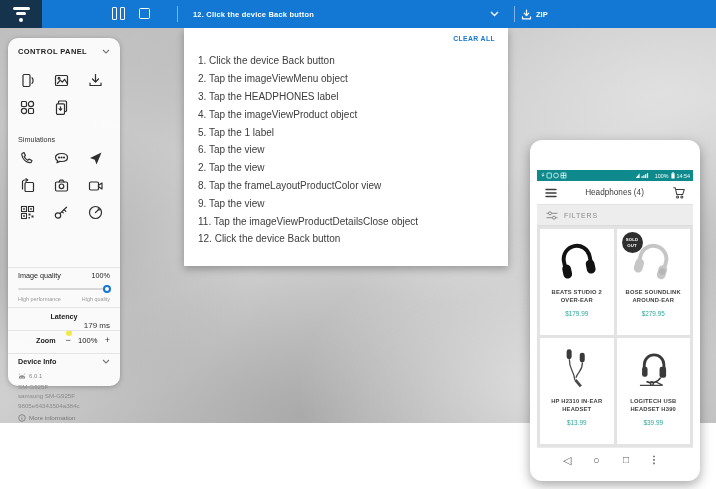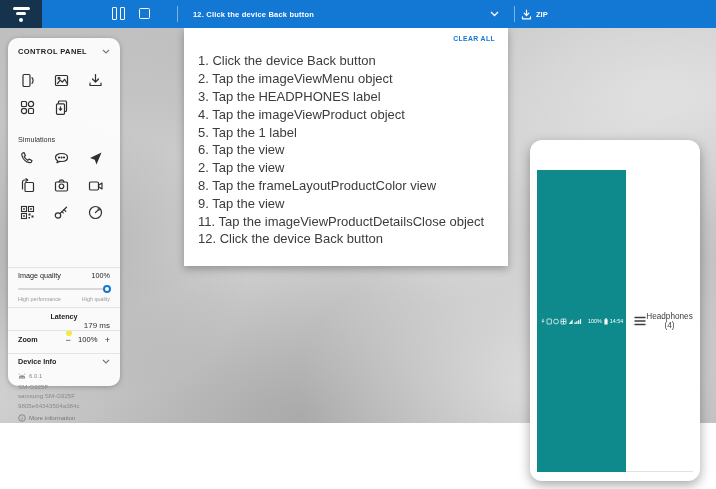--- a/index.html
+++ b/index.html
@@ -27,54 +27,54 @@
   .stop-btn { left:139px; top:8px; }
   .stop-btn i { display:block; width:11px; height:11px; border:1.4px solid #fff; border-radius:1.5px; }
   .tb-sep { position:absolute; top:6px; width:1px; height:16px; background:rgba(255,255,255,.45); }
   .sep1 { left:177px; } .sep2 { left:514px; }
   .step-select { position:absolute; left:184px; top:0; width:324px; height:28px; display:flex; align-items:center; justify-content:space-between; padding:0 9px; color:#fff; font-size:7.5px; font-weight:bold; letter-spacing:.2px; cursor:pointer; }
   .zip-btn { position:absolute; left:521px; top:0; height:28px; display:flex; align-items:center; gap:4px; color:#fff; font-size:7.5px; font-weight:bold; background:none; border:none; cursor:pointer; }
   
   .steps-panel { position:absolute; left:184px; top:28px; width:324px; height:238px; background:#fff; box-shadow:0 3px 8px rgba(0,0,0,.28); z-index:25; }
   .clear-all { position:absolute; top:7px; right:13px; font-size:6.8px; font-weight:bold; color:#1377d4; letter-spacing:.4px; cursor:pointer; }
   .step-list { position:absolute; left:0; top:24px; right:0; bottom:0; display:flex; flex-direction:column; }
-  .step-item { flex:0 0 17.8px; display:flex; align-items:center; padding-left:14px; font-size:13px; color:#3c3c3c; cursor:pointer;text-align:right; }
+  .step-item { flex:0 0 17.8px; display:flex; align-items:center; padding-left:14px; font-size:10px; color:#3c3c3c; cursor:pointer;text-align:right; }
   
   .control-panel { position:absolute; left:8px; top:38px; width:112px; height:348px; background:rgba(252,252,252,.97); border-radius:10px; box-shadow:0 1px 5px rgba(0,0,0,.25); z-index:20; }
   .cp-header { position:absolute; left:0; top:0; width:100%; height:26px; display:flex; align-items:center; justify-content:space-between; padding:0 10px; font-size:7.5px; font-weight:bold; color:#222; letter-spacing:.4px; cursor:pointer; }
   .icon-grid { position:absolute; left:10px; display:grid; grid-template-columns:34px 34px 34px; row-gap:9px; }
   .g1 { top:34px; } .g2 { top:112px; }
   .icon-btn { width:18px; height:18px; background:none; border:none; padding:0; cursor:pointer; }
   .sims-label { position:absolute; left:10px; top:97px; font-size:7.2px; color:#333; }
   .cp-div { position:absolute; left:0; width:100%; height:1px; background:#e4e4e4; }
   .d1{top:229px;} .d2{top:269px;} .d3{top:292px;} .d4{top:315px;}
   .iq { position:absolute; left:10px; right:10px; top:233px; }
   .iq-row { display:flex; justify-content:space-between; font-size:7.2px; color:#222; }
   .iq-row .lbl { font-weight:normal; }
   .slider { position:relative; margin-top:8px; height:2px; background:#d8d8d8; border-radius:1px; cursor:pointer; }
   .knob { position:absolute; right:-1px; top:-3px; width:8px; height:8px; border-radius:50%; background:#fff; border:2px solid #1377d4; }
   .iq-sub { display:flex; justify-content:space-between; margin-top:6px; font-size:5.4px; color:#9a9a9a; }
   .lat-row { position:absolute; left:10px; right:10px; top:274px; display:flex; align-items:center; font-size:7.2px; color:#222;flex-direction:column; }
   .lat-row .lbl { font-weight:bold; }
   .lat-row .val { margin-left:auto; font-size:8px; color:#333; }
   .lat-dot { width:6px; height:6px; border-radius:50%; background:#f4e842; margin-left:9px; }
-  .zoom-row { position:absolute; left:10px; right:10px; top:297px; display:flex; align-items:flex-start; font-size:7.2px; color:#222; }
+  .zoom-row { position:absolute; left:28px; right:10px; top:297px; display:flex; align-items:center; font-size:7.2px; color:#222; }
   .zoom-row .lbl { font-weight:bold; }
   .zoom-row .minus { margin-left:auto; cursor:pointer; font-size:9px; color:#333; background:none; border:none; }
   .zoom-row .zval { width:34px; text-align:center; font-size:7.6px; }
   .zoom-row .plus { cursor:pointer; font-size:9px; color:#333; background:none; border:none; }
   .devinfo { position:absolute; left:10px; right:10px; top:319px; }
   .di-head { display:flex; align-items:center; justify-content:space-between; font-size:7.2px; font-weight:bold; color:#222; cursor:pointer; }
   .di-os { display:flex; align-items:center; gap:3px; margin-top:6px; font-size:6px; color:#8a8a8a; }
   .di-line { margin-top:2.5px; font-size:6.2px; color:#8a8a8a; }
   .di-more { display:flex; align-items:center; gap:3px; margin-top:5px; font-size:6.2px; color:#777; cursor:pointer; }
   .chev { display:flex; }
   
   .phone { position:absolute; left:530px; top:140px; width:170px; height:341px; background:#fff; border-radius:12px; box-shadow:0 4px 12px rgba(0,0,0,.35); z-index:15; }
-  .screen { position:absolute; left:7px; top:30px; width:156px; height:302px; display:flex; flex-direction:row; background:#e3e3e3; overflow:hidden; }
+  .screen { position:absolute; left:7px; top:30px; width:156px; height:302px; display:flex; flex-direction:column; background:#e3e3e3; overflow:hidden; }
   .statusbar { flex:0 0 11px; background:#0e8a8d; display:flex; align-items:center; justify-content:space-between; padding:0 3px; }
   .sb-right { display:flex; align-items:center; gap:2px; color:#fff; font-size:5.4px; }
   .appbar { flex:0 0 24px; background:#fff; display:flex; align-items:center; padding:0 8px; border-bottom:1px solid #e2e2e2; }
   .appbar .title { flex:1; text-align:center; font-size:8.2px; color:#3c3c3c; }
   .filtersbar { flex:0 0 21px; background:#ededed; border-bottom:1px solid #dcdcdc; display:flex; align-items:center; gap:6px; padding:0 9px; cursor:pointer; }
   .filtersbar .ftxt { font-size:7px; color:#8a8a8a; letter-spacing:.8px; }
   .products { flex:1; display:grid; grid-template-columns:1fr 1fr; grid-template-rows:1fr 1fr; gap:3px; padding:3px; }
   .card { position:relative; background:#fff; display:flex; flex-direction:column; align-items:center; padding-top:5px; cursor:pointer; }
   .card .img { height:52px; display:flex; align-items:center; justify-content:center; }
   .card .pname { margin-top:2px; width:92%; font-size:5.8px; font-weight:bold; color:#3f3f3f; text-align:center; line-height:1.45; letter-spacing:.2px; }

